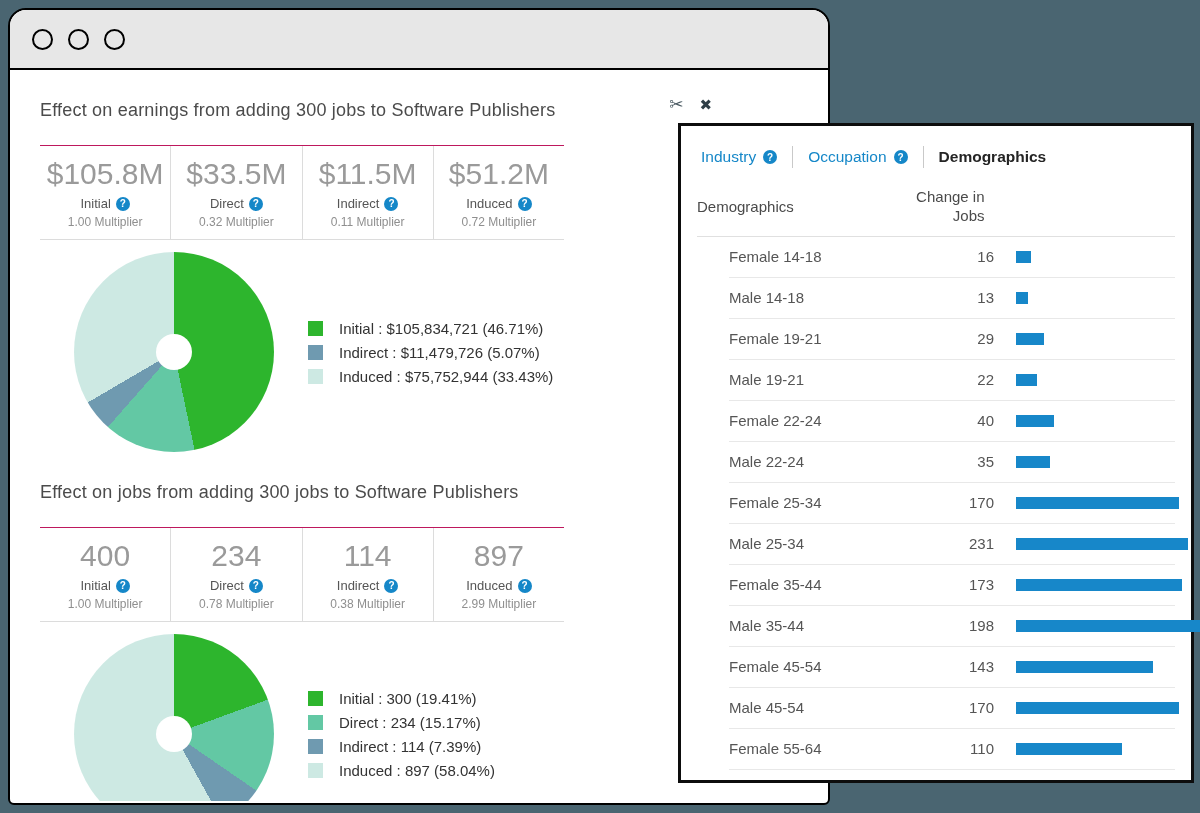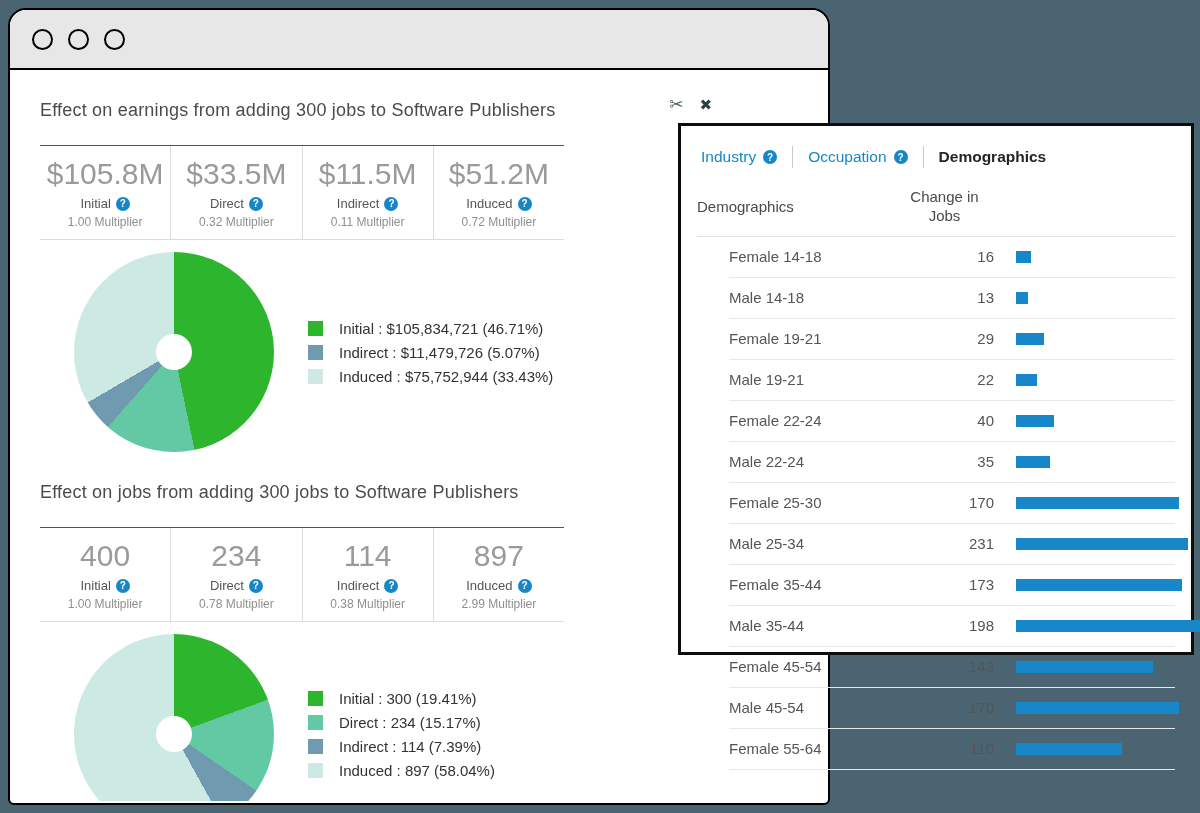--- a/index.html
+++ b/index.html
@@ -82,21 +82,21 @@
     display:flex; align-items:center; gap:16px;
     margin:7px 0; font-size:15px; color:#333;
   }
   .swatch { width:15px; height:15px; flex:0 0 auto; }
 
   .section-jobs { margin-top:30px; }
 
   
   .panel {
     position:absolute; left:678px; top:123px;
-    width:516px; height:532px;
+    width:516px; height:660px;
     background:#fff;
     border:3px solid #0d0d0d;
     padding:0 16px;
   }
   .tabs { display:flex; align-items:center; padding:20px 0 12px; }
   .tab {
     display:flex; align-items:center; gap:7px;
     font-size:15.5px; color:#1587c8;
     padding:0 15px; cursor:pointer; white-space:nowrap;
   }
@@ -105,21 +105,21 @@
   .tab-sep { width:1px; height:22px; background:#c9c9c9; }
 
   .grid-head {
     display:grid; grid-template-columns:205px 85px 1fr;
     align-items:center;
     padding:8px 0 10px;
     border-bottom:1px solid #e0e0e0;
   }
   .head-col1 { font-size:15px; color:#4a4a4a; }
   .head-col2 {
-    font-size:15px; color:#4a4a4a; text-align:center;
+    font-size:15px; color:#4a4a4a; text-align:right;
     line-height:1.25; width:80px; justify-self:center;
   }
 
   .trow {
     display:grid; grid-template-columns:205px 60px 1fr;
     align-items:center; height:41px;
     border-bottom:1px solid #e8e8e8;
     margin-left:32px;
   }
   .cell-label { font-size:15px; color:#555; }
@@ -319,21 +319,21 @@
         </div>
       </div>
       <div class="trow">
         <div class="cell-label">Male 22-24</div>
         <div class="cell-value">35</div>
         <div class="cell-bar">
           <div class="bar" style="width: 34px; background: rgb(23, 135, 201);"></div>
         </div>
       </div>
       <div class="trow">
-        <div class="cell-label">Female 25-30</div>
+        <div class="cell-label">Female 25-34</div>
         <div class="cell-value">170</div>
         <div class="cell-bar">
           <div class="bar" style="width: 163px; background: rgb(23, 135, 201);"></div>
         </div>
       </div>
       <div class="trow">
         <div class="cell-label">Male 25-34</div>
         <div class="cell-value">231</div>
         <div class="cell-bar">
           <div class="bar" style="width: 172px; background: rgb(23, 135, 201);"></div>

